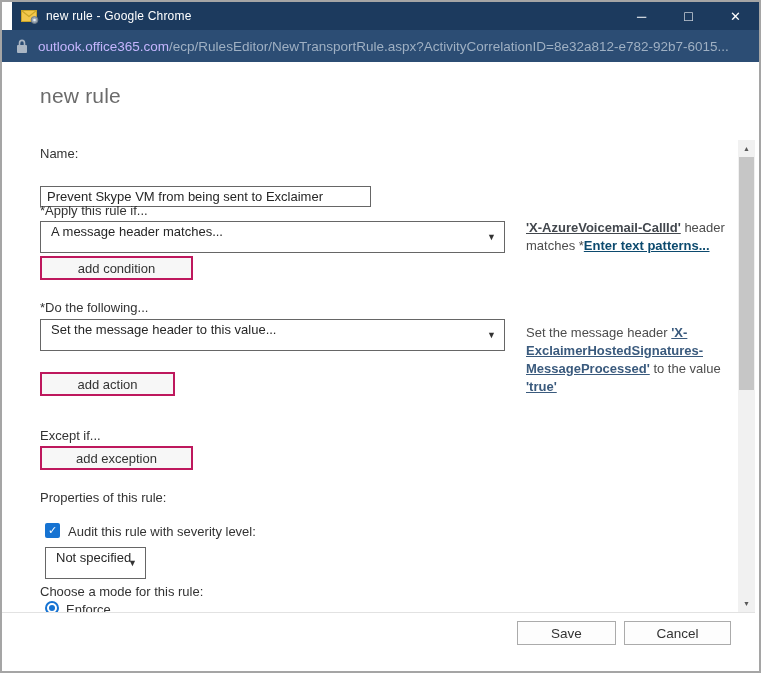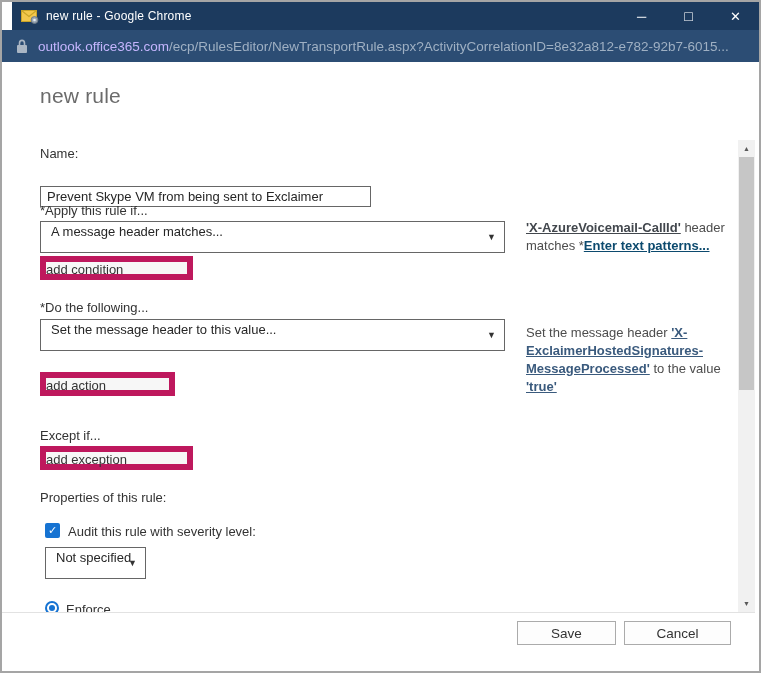--- a/index.html
+++ b/index.html
@@ -70,23 +70,23 @@
     font-size: 13px; color: #262626; line-height: 20px;
     padding-left: 10px; cursor: default;
   }
   .ddl .arrow {
     position: absolute; right: 8px; top: 0; bottom: 0;
     display: flex; align-items: center;
     font-size: 9px; color: #333333;
   }
   .btn {
     position: absolute; height: 24px;
-    border: 6px solid #be185d; background: #f7f7f7;
-    font-family: "Liberation Sans", "DejaVu Sans", sans-serif;
-    font-size: 13px; color: #333333; text-align: left; cursor: default;
+    border: 2px solid #be185d; background: #f7f7f7;
+    font-family: "Liberation Sans", "DejaVu Sans", sans-serif;
+    font-size: 13px; color: #333333; text-align: center; cursor: default;
   }
   .summary {
     position: absolute; font-size: 13px; color: #4d4d4d; line-height: 18px;
   }
   .summary .lnk { font-weight: bold; text-decoration: underline; cursor: pointer; overflow-wrap: break-word; }
   .lnk-dark  { color: #42474d; }
   .lnk-blue  { color: #0c4a6e; }
   .lnk-steel { color: #3a5a7d; }
   .checkbox {
     position: absolute; left: 43px; top: 383px; width: 15px; height: 15px;
@@ -191,20 +191,21 @@
       <div class="checkbox">
         <span>✓</span>
       </div>
       <div class="lbl" style="left:66px; top:384px;">Audit this rule with severity level:</div>
 
       <div class="ddl severity-ddl">
         <span>Not specified</span>
         <span class="arrow">▼</span>
       </div>
 
+      <div class="lbl" style="left:38px; top:444px;">Choose a mode for this rule:</div>
       <div class="radio">
           <span class="dot"></span>
         </div>
       <div class="lbl" style="left:64px; top:462px;">Enforce</div>
 
     </div>
 
     <div class="scrollbar">
       <div class="scroll-arrow up">▲</div>
       <div class="scroll-thumb"></div>

